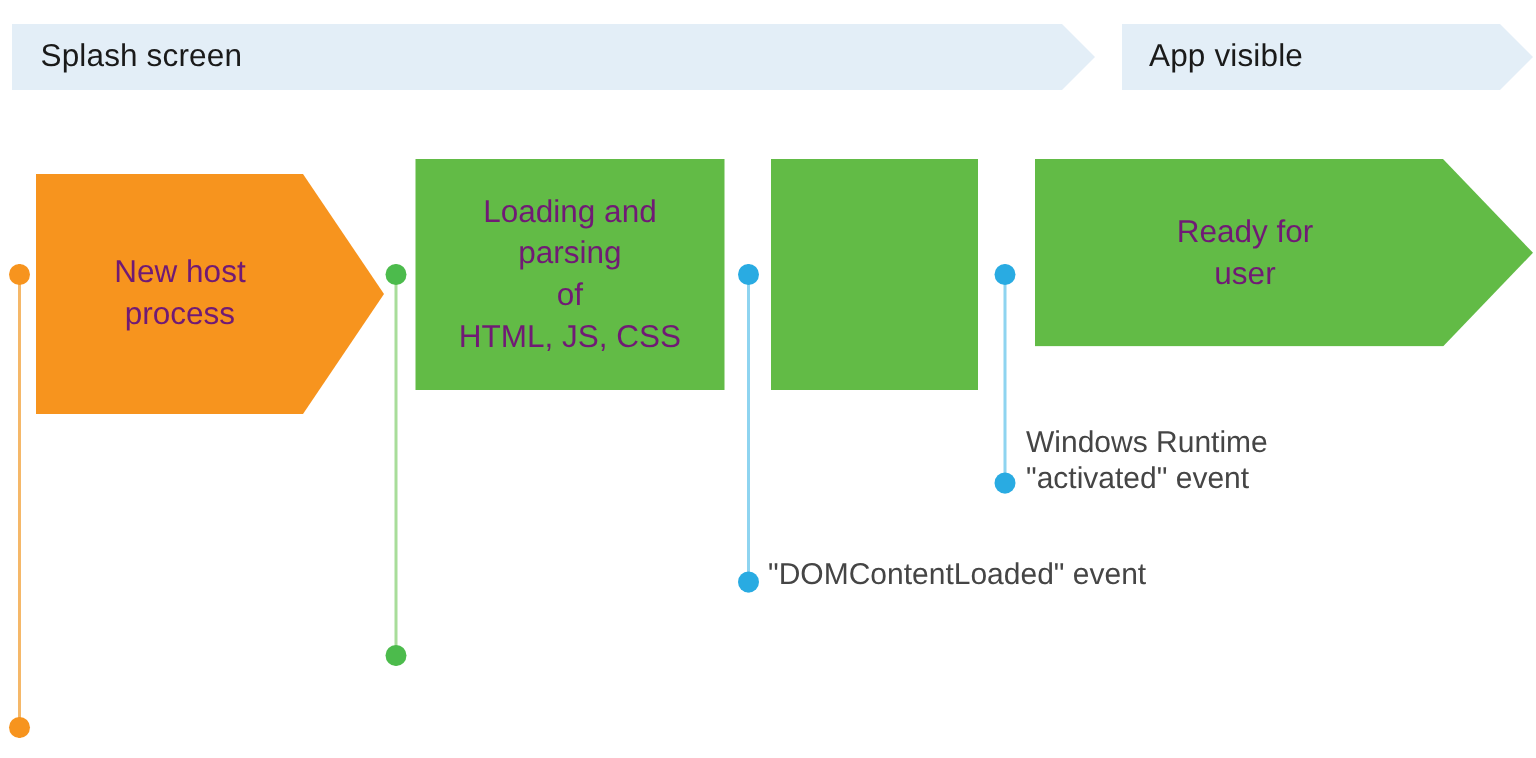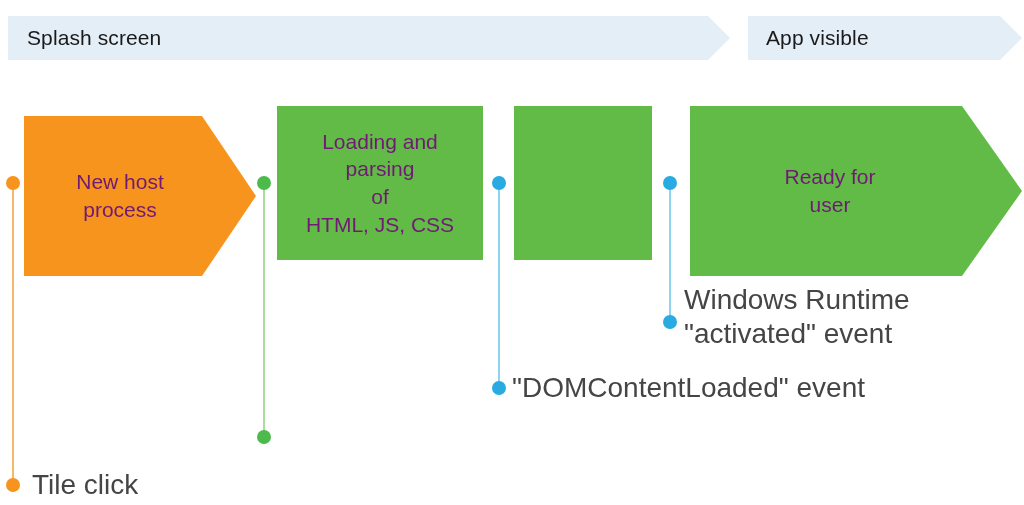--- a/index.html
+++ b/index.html
@@ -82,21 +82,21 @@
     left: 514px;
     top: 106px;
     width: 138px;
     height: 154px;
     background: #62bb46;
   }
   .block-ready {
     left: 690px;
     top: 106px;
     width: 332px;
-    height: 170px;
+    height: 125px;
     background: #62bb46;
     clip-path: polygon(0 0, calc(100% - 60px) 0, 100% 50%, calc(100% - 60px) 100%, 0 100%);
     padding-right: 52px;
   }
 
   
   .pin {
     position: absolute;
   }
   .pin .leader {
@@ -128,21 +128,21 @@
   
   .pin-tileclick   { left: 6px;   top: 176px; width: 14px; height: 316px; }
   .pin-navigation  { left: 257px; top: 176px; width: 14px; height: 268px; }
   .pin-dom         { left: 492px; top: 176px; width: 14px; height: 219px; }
   .pin-activated   { left: 663px; top: 176px; width: 14px; height: 153px; }
 
   
   .callout {
     position: absolute;
     color: #454545;
-    font-size: 28px;
+    font-size: 20px;
     font-weight: 400;
     line-height: 1.22;
     white-space: pre-line;
   }
   .callout-tileclick  { left: 32px;  top: 468px; }
   .callout-navigation { left: 278px; top: 420px; }
   .callout-dom        { left: 512px; top: 371px; }
   .callout-activated  { left: 684px; top: 283px; }
 </style>
 </head>
@@ -196,21 +196,20 @@
     <div class="dot top"></div>
     <div class="dot bot"></div>
   </div>
 
   <div class="pin pin-blue pin-activated">
     <div class="leader"></div>
     <div class="dot top"></div>
     <div class="dot bot"></div>
   </div>
 
-  <div class="callout callout-tileclick">Tile click</div>
 
 
   <div class="callout callout-dom">"DOMContentLoaded" event</div>
 
   <div class="callout callout-activated">Windows Runtime
 "activated" event</div>
 
 </div>
 
 </body></html>

